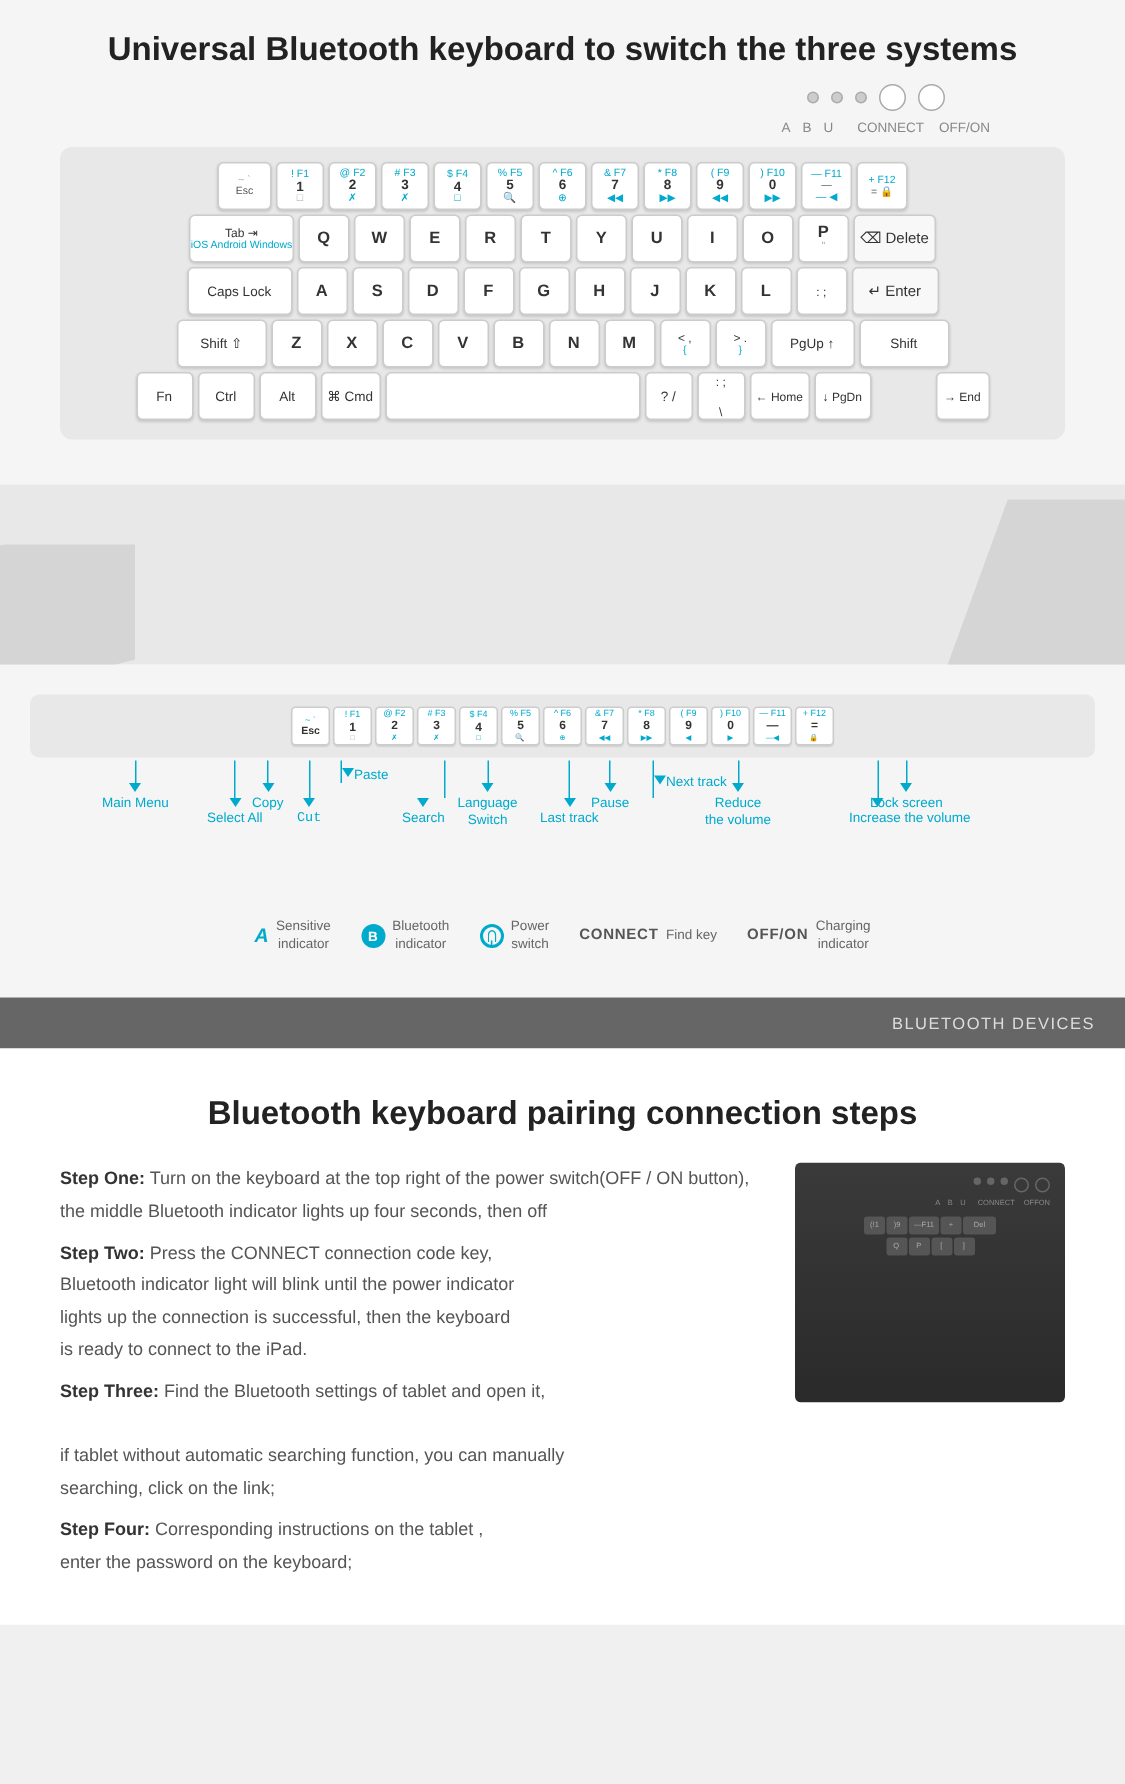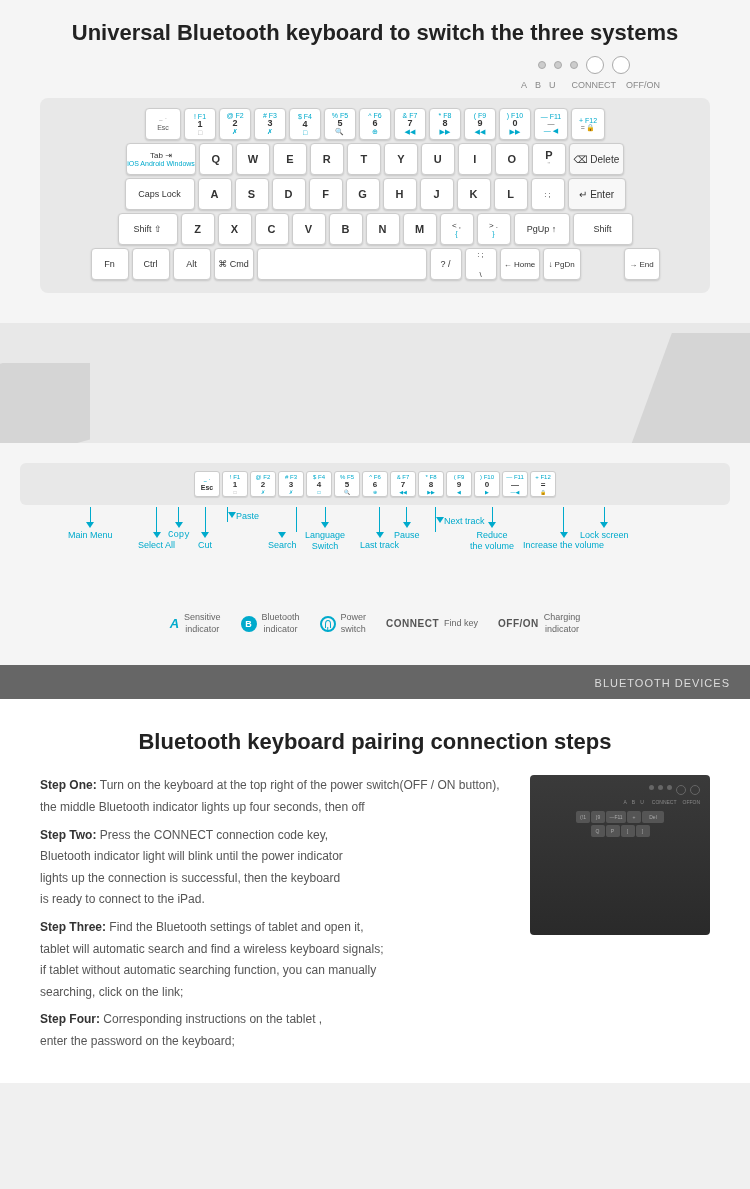--- a/index.html
+++ b/index.html
@@ -653,23 +653,23 @@
         <span style="font-size:9px;color:#00aacc;text-align:center;margin-top:2px;">Main Menu</span>
       </div>
       <div style="position:absolute;left:118px;top:0;display:flex;flex-direction:column;align-items:center;">
         <div style="width:1px;height:25px;background:#00aacc;"></div>
         <div class="arrow-down" style="border-top-color:#00aacc;border-left-width:4px;border-right-width:4px;border-top-width:6px;"></div>
         <span style="font-size:9px;color:#00aacc;text-align:center;margin-top:2px;">Select All</span>
       </div>
       <div style="position:absolute;left:148px;top:0;display:flex;flex-direction:column;align-items:center;">
         <div style="width:1px;height:15px;background:#00aacc;"></div>
         <div class="arrow-down" style="border-top-color:#00aacc;border-left-width:4px;border-right-width:4px;border-top-width:6px;"></div>
-        <span style="font-size:9px;color:#00aacc;text-align:right;margin-top:2px;font-family:Liberation Mono, monospace;">Copy</span>
-      </div>
-      <div style="position:absolute;left:178px;top:0;display:flex;flex-direction:column;align-items:center;">
+        <span style="font-size:9px;color:#00aacc;text-align:right;margin-top:2px;">Copy</span>
+      </div>
+      <div style="position:absolute;left:178px;top:0;display:flex;flex-direction:column;align-items:center;font-family:Liberation Mono, monospace;">
         <div style="width:1px;height:25px;background:#00aacc;"></div>
         <div class="arrow-down" style="border-top-color:#00aacc;border-left-width:4px;border-right-width:4px;border-top-width:6px;"></div>
         <span style="font-size:9px;color:#00aacc;text-align:center;margin-top:2px;">Cut</span>
       </div>
       <div style="position:absolute;left:207px;top:0;display:flex;flex-direction:row;align-items:center;">
         <div style="width:1px;height:15px;background:#00aacc;"></div>
         <div class="arrow-down" style="border-top-color:#00aacc;border-left-width:4px;border-right-width:4px;border-top-width:6px;"></div>
         <span style="font-size:9px;color:#00aacc;text-align:center;margin-top:2px;">Paste</span>
       </div>
       <div style="position:absolute;left:248px;top:0;display:flex;flex-direction:column;align-items:flex-end;">
@@ -698,21 +698,21 @@
         <span style="font-size:9px;color:#00aacc;text-align:center;margin-top:2px;">Next track</span>
       </div>
       <div style="position:absolute;left:450px;top:0;display:flex;flex-direction:column;align-items:center;">
         <div style="width:1px;height:15px;background:#00aacc;"></div>
         <div class="arrow-down" style="border-top-color:#00aacc;border-left-width:4px;border-right-width:4px;border-top-width:6px;"></div>
         <span style="font-size:9px;color:#00aacc;text-align:center;margin-top:2px;line-height:1.2;">Reduce<br>the volume</span>
       </div>
       <div style="position:absolute;left:503px;top:0;display:flex;flex-direction:column;align-items:center;">
         <div style="width:1px;height:25px;background:#00aacc;"></div>
         <div class="arrow-down" style="border-top-color:#00aacc;border-left-width:4px;border-right-width:4px;border-top-width:6px;"></div>
-        <span style="font-size:9px;color:#00aacc;text-align:center;margin-top:2px;">Increase the volume</span>
+        <span style="font-size:9px;color:#00aacc;text-align:center;margin-top:2px;margin-left:43px;">Increase the volume</span>
       </div>
       <div style="position:absolute;left:560px;top:0;display:flex;flex-direction:column;align-items:center;">
         <div style="width:1px;height:15px;background:#00aacc;"></div>
         <div class="arrow-down" style="border-top-color:#00aacc;border-left-width:4px;border-right-width:4px;border-top-width:6px;"></div>
         <span style="font-size:9px;color:#00aacc;text-align:center;margin-top:2px;">Lock screen</span>
       </div>
     </div>
 
     <div class="legend-row">
 
@@ -768,21 +768,21 @@
         <p style="margin-top:6px;">
           <span class="step-bold">Step Two:</span>
           <span> Press the CONNECT connection code key,</span><br>
           <span>Bluetooth indicator light will blink until the power indicator</span><br>
           <span>lights up the connection is successful, then the keyboard</span><br>
           <span>is ready to connect to the iPad.</span>
         </p>
         <p style="margin-top:6px;">
           <span class="step-bold">Step Three:</span>
           <span> Find the Bluetooth settings of tablet and open it,</span><br>
-          <span>tablet will automatic search and find a wireless keyboard signals;</span><br>
+          <br>
           <span>if tablet without automatic searching function, you can manually</span><br>
           <span>searching, click on the link;</span>
         </p>
         <p style="margin-top:6px;">
           <span class="step-bold">Step Four:</span>
           <span> Corresponding instructions on the tablet ,</span><br>
           <span>enter the password on the keyboard;</span>
         </p>
       </div>
 

